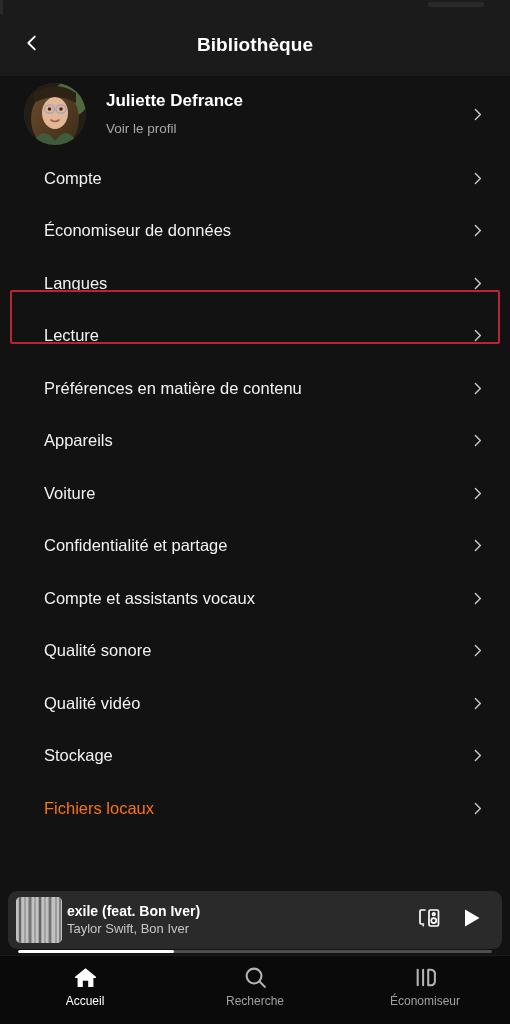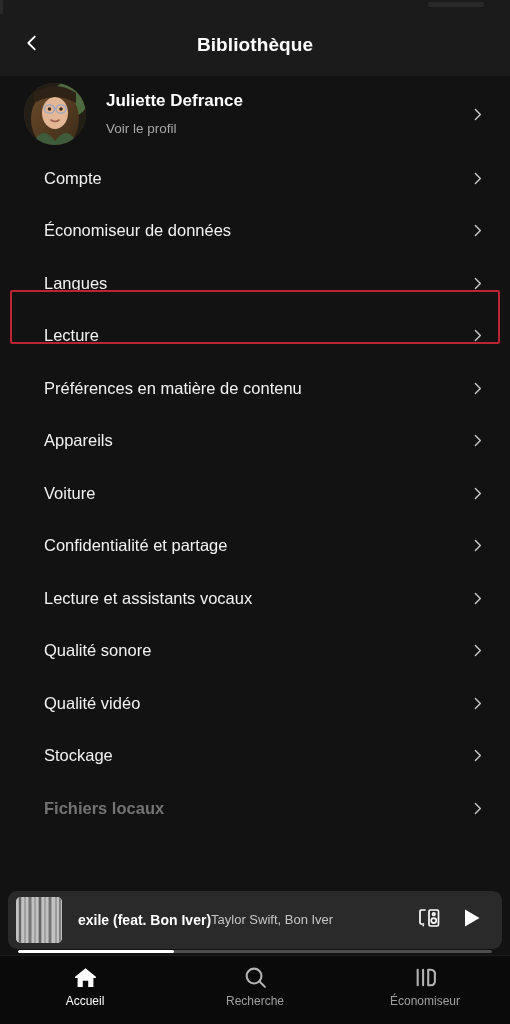--- a/index.html
+++ b/index.html
@@ -94,21 +94,21 @@
     display:flex; align-items:center;
     height:52.5px;
     padding:0 24px;
     cursor:pointer;
     position:relative;
   }
   .row-label {
     color:#f2f2f2; font-size:16.5px; flex:1 1 auto;
     white-space:nowrap;
   }
-  .row.dim .row-label { color:#737373;font-weight:bold; }
+  .row.dim .row-label { color:#f97316; }
   .chev { flex:0 0 auto; display:flex; align-items:center; }
 
   
   .hl-box {
     position:absolute;
     left:10px; right:10px;
     top:214px; height:54px;
     border:2px solid #bb2430;
     border-radius:2px;
     pointer-events:none;
@@ -128,22 +128,22 @@
     display:flex; align-items:center;
     padding:0 10px 0 8px;
     position:relative;
   }
   .albumart {
     width:46px; height:46px; border-radius:5px;
     flex:0 0 auto; overflow:hidden; background:#8a8a8a;
   }
   .albumart svg { display:block; width:46px; height:46px; }
   .np-text {
-    margin-left:16px; flex:1 1 auto; min-width:0;
-    display:flex; flex-direction:row; justify-content:flex-start;
+    margin-left:5px; flex:1 1 auto; min-width:0;
+    display:flex; flex-direction:column; justify-content:flex-start;
   }
   .np-title {
     color:#fff; font-size:14px; font-weight:bold; line-height:18px;
     white-space:nowrap; overflow:hidden; text-overflow:ellipsis;
   }
   .np-artist {
     color:#c6c6c6; font-size:13px; line-height:18px;
     white-space:nowrap; overflow:hidden; text-overflow:ellipsis;
   }
   .np-btn {
@@ -300,21 +300,21 @@
         </div>
         <div class="row">
           <div class="row-label">Confidentialité et partage</div>
           <div class="chev">
             <svg width="17" height="17" viewBox="0 0 24 24" fill="none" stroke="#c9c9c9" stroke-width="2" stroke-linecap="round" stroke-linejoin="round">
               <polyline points="9 5 16 12 9 19"></polyline>
             </svg>
           </div>
         </div>
         <div class="row">
-          <div class="row-label">Lecture et assistants vocaux</div>
+          <div class="row-label">Compte et assistants vocaux</div>
           <div class="chev">
             <svg width="17" height="17" viewBox="0 0 24 24" fill="none" stroke="#c9c9c9" stroke-width="2" stroke-linecap="round" stroke-linejoin="round">
               <polyline points="9 5 16 12 9 19"></polyline>
             </svg>
           </div>
         </div>
         <div class="row">
           <div class="row-label">Qualité sonore</div>
           <div class="chev">
             <svg width="17" height="17" viewBox="0 0 24 24" fill="none" stroke="#c9c9c9" stroke-width="2" stroke-linecap="round" stroke-linejoin="round">

